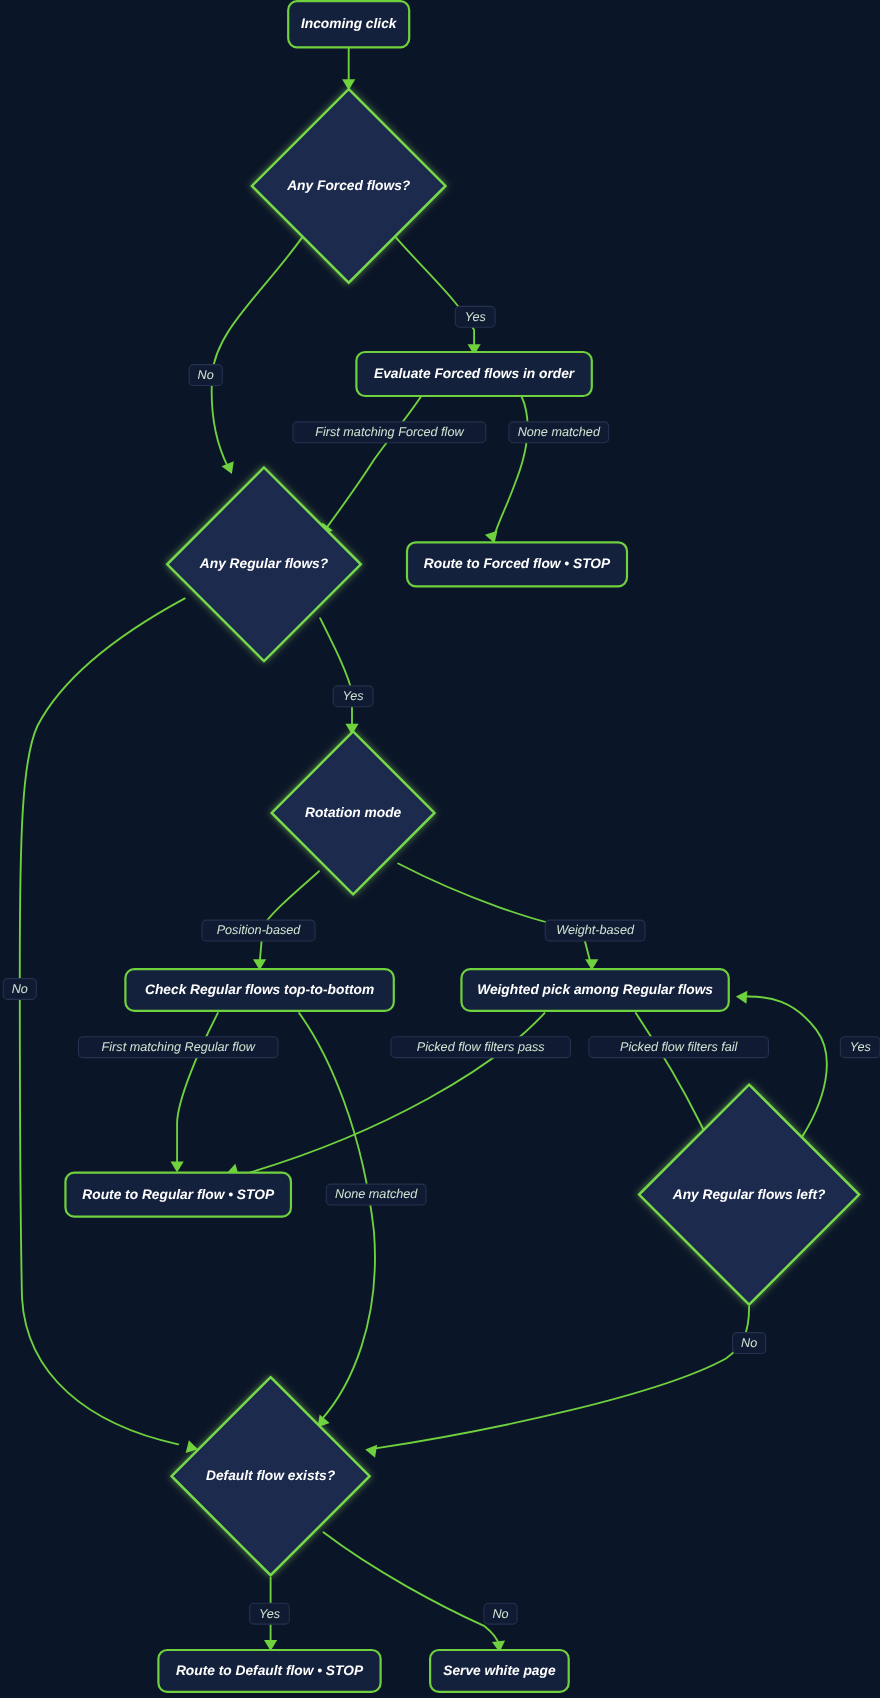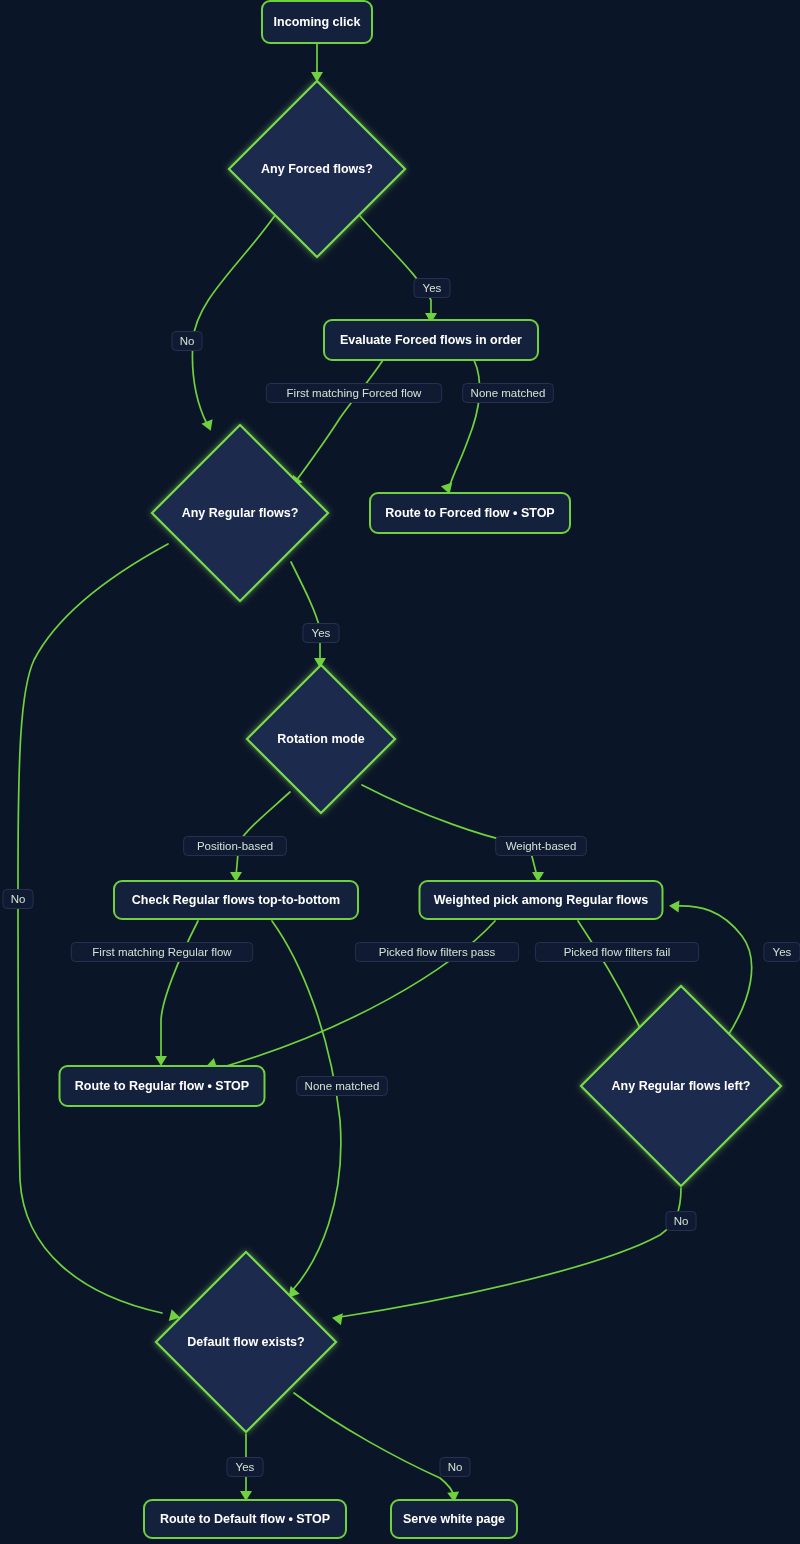--- a/index.html
+++ b/index.html
@@ -13,20 +13,21 @@
     height: 1544px;
     overflow: hidden;
     font-family: "Liberation Sans", sans-serif;
     position: relative;
   }
   #flow-root {
     position: absolute;
     inset: 0;
     width: 800px;
     height: 1544px;
+    font-style: italic;
   }
   svg#flow-svg {
     position: absolute;
     top: 0;
     left: 0;
     width: 800px;
     height: 1544px;
     display: block;
   }
   .edge-path {

